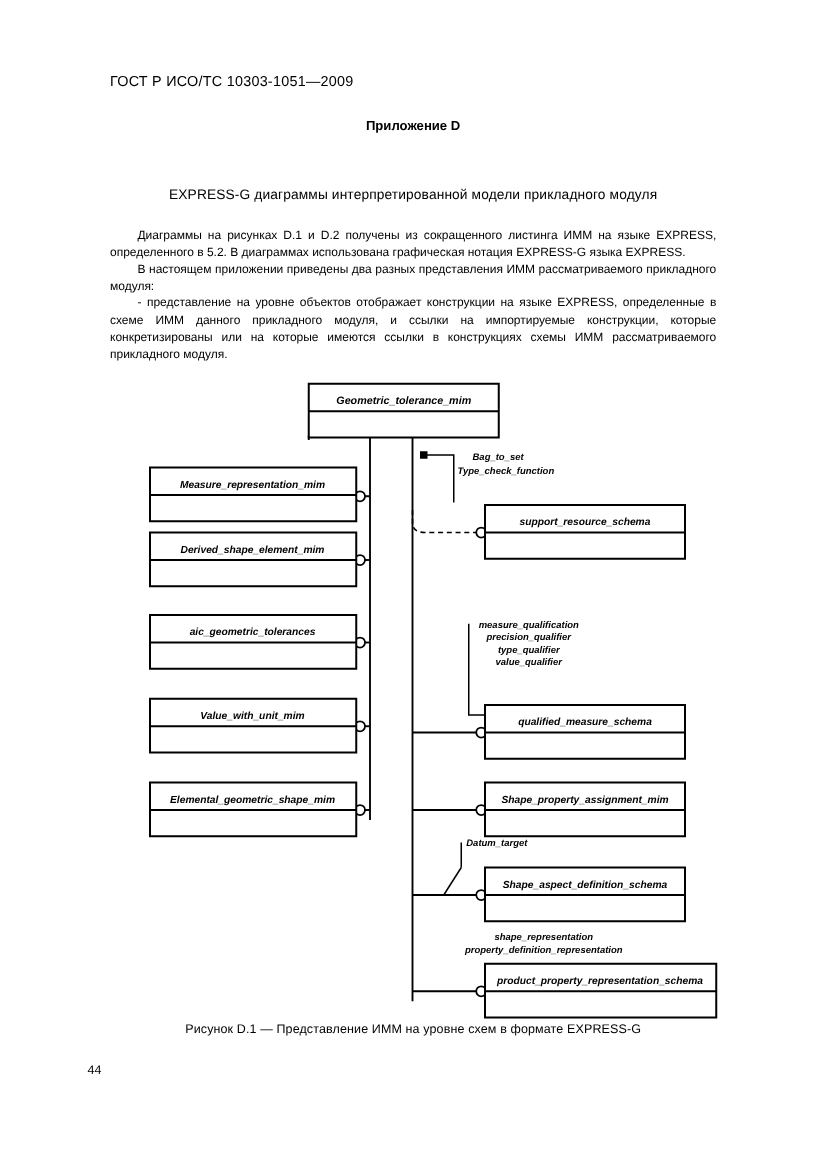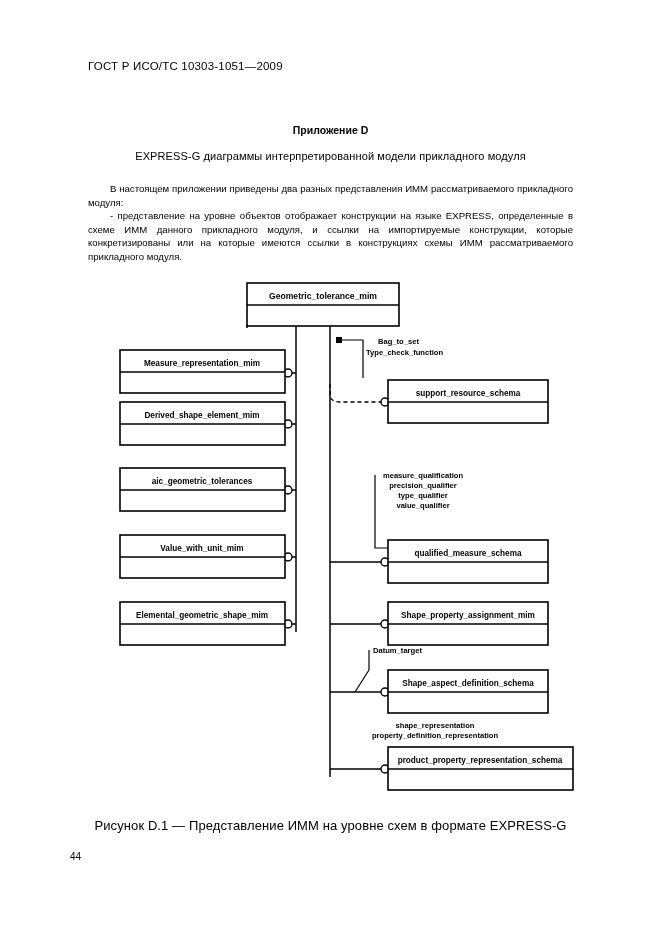--- a/index.html
+++ b/index.html
@@ -34,21 +34,20 @@
   
   .appendix-block {
     position: absolute;
     left: 0;
     right: 0;
     top: 92px;
     text-align: center;
     font-size: 10.5px;
     font-weight: bold;
     line-height: 18px;
-    margin-top: 29px;
   }
 
   .section-title {
     position: absolute;
     left: 0;
     right: 0;
     top: 150px;
     text-align: center;
     font-size: 11px;
     font-weight: normal;
@@ -73,23 +72,24 @@
     text-indent: 22px;
   }
   .dash-item {
     text-indent: 22px;
   }
 
   
   .diagram {
     position: absolute;
     left: 0;
-    top: 272px;
+    top: 296px;
     width: 655px;
     height: 530px;
+    font-style: italic;
   }
   .diagram svg {
     display: block;
   }
   .ent-label {
     font-family: "Liberation Sans", sans-serif;
     font-size: 8.2px;
     font-weight: bold;
     text-anchor: middle;
     fill: #000;
@@ -148,21 +148,21 @@
     fill: #000000;
   }
 
   
   .fig-caption {
     position: absolute;
     left: 0;
     right: 0;
     top: 818px;
     text-align: center;
-    font-size: 13px;
+    font-size: 10px;
     letter-spacing: 0.1px;
   }
 
   
   .page-number {
     position: absolute;
     left: 70px;
     top: 851px;
     font-size: 10px;
   }
@@ -174,20 +174,21 @@
 
   <div class="doc-header">ГОСТ Р ИСО/ТС 10303-1051—2009</div>
 
   <div class="appendix-block">
     <div>Приложение D</div>
   </div>
 
   <div class="section-title">EXPRESS-G диаграммы интерпретированной модели прикладного модуля</div>
 
   <div class="body-text">
+    <p class="indent">Диаграммы на рисунках D.1 и D.2 получены из сокращенного листинга ИММ на языке EXPRESS, определенного в 5.2. В диаграммах использована графическая нотация EXPRESS-G языка EXPRESS.</p>
     <p class="indent">В настоящем приложении приведены два разных представления ИММ рассматриваемого прикладного модуля:</p>
     <p class="dash-item">-  представление на уровне объектов отображает конструкции на языке EXPRESS, определенные в схеме ИММ данного прикладного модуля, и ссылки на импортируемые конструкции, которые конкретизированы или на которые имеются ссылки в конструкциях схемы ИММ рассматриваемого прикладного модуля.</p>
   </div>
 
   <div class="diagram">
     <svg width="661" height="530" viewBox="0 0 661 530">
 
       <g>
 
         <path class="ln" d="M 247 52 L 247 56"></path>

